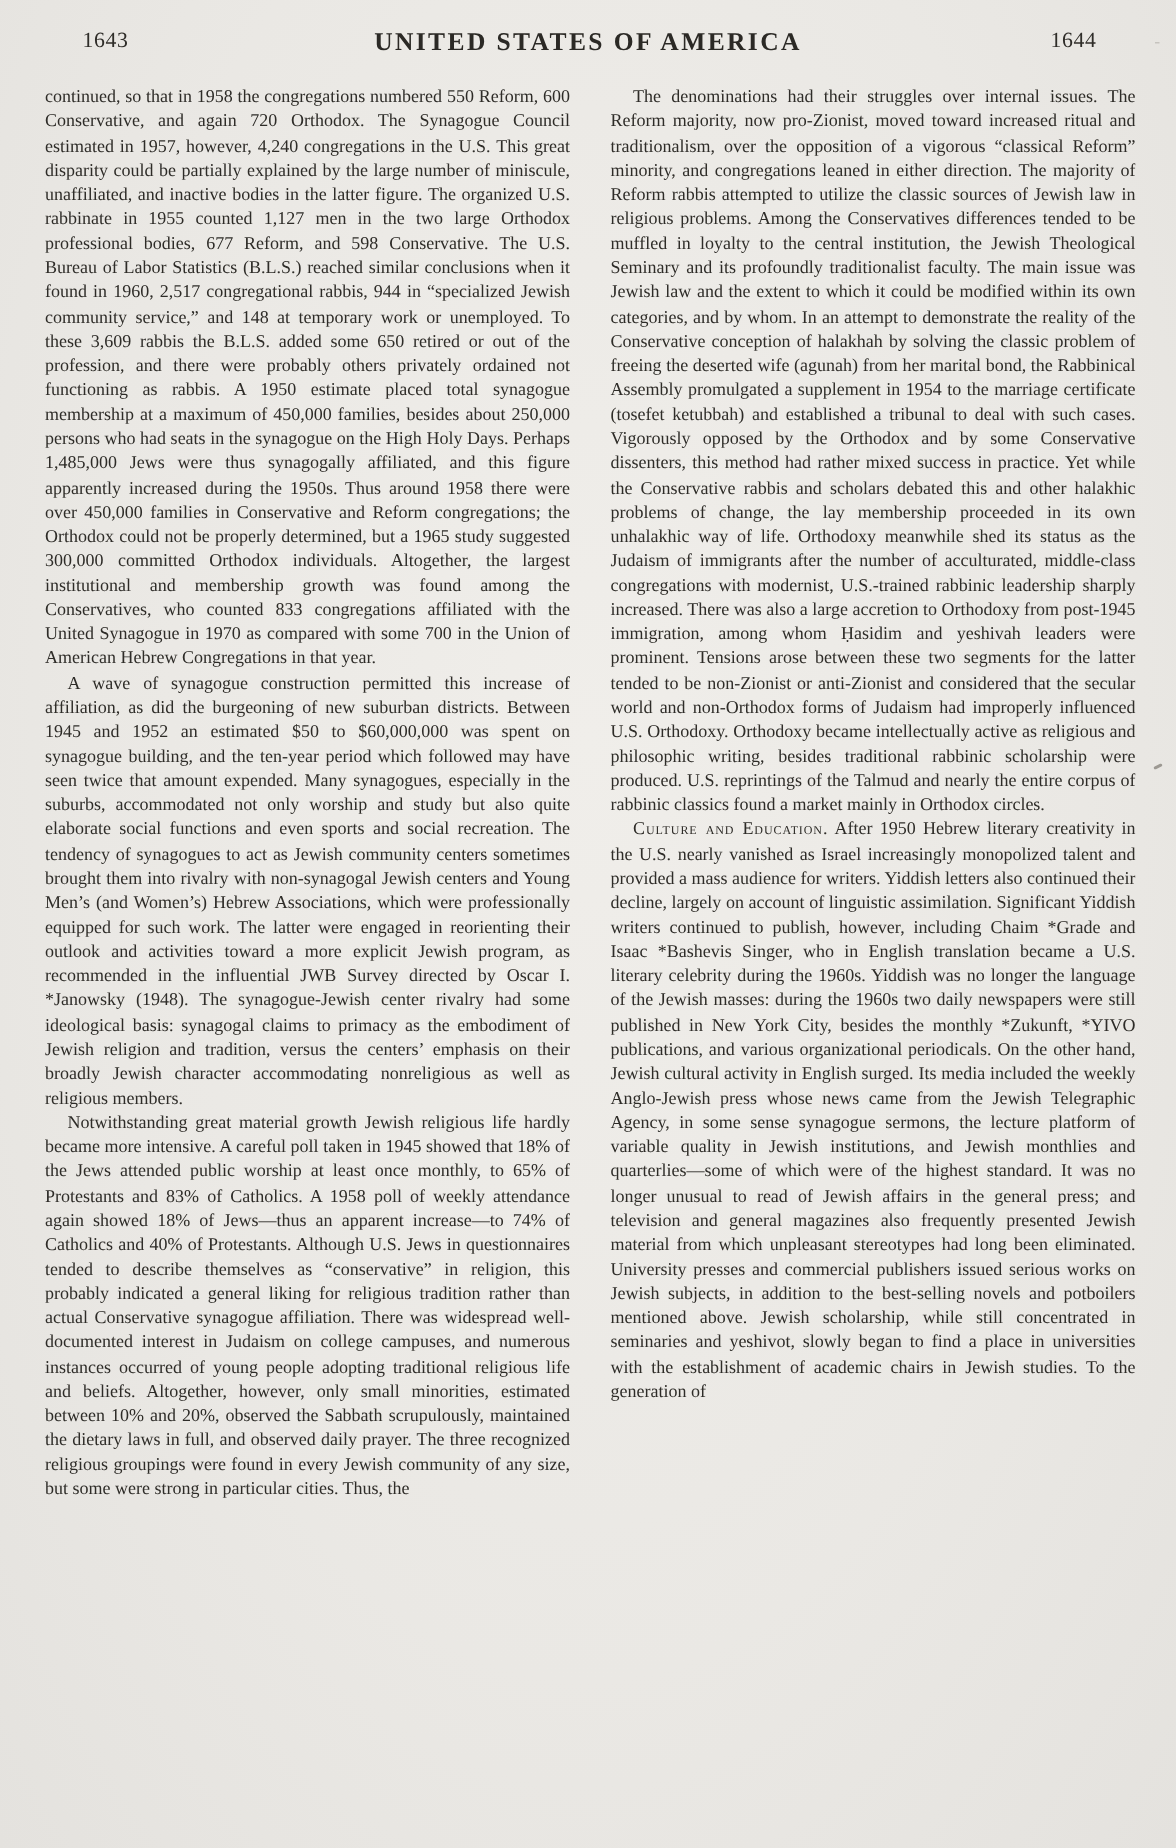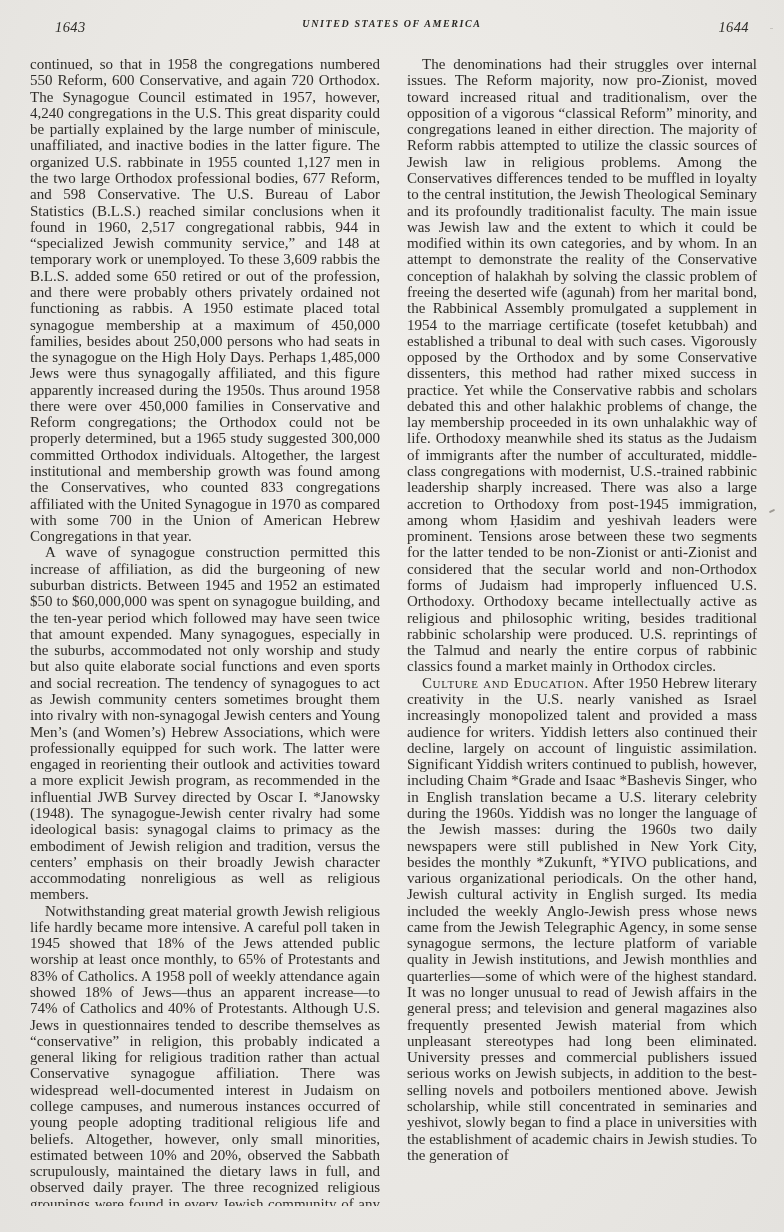--- a/index.html
+++ b/index.html
@@ -10,39 +10,39 @@
     overflow:hidden;
   }
   .page{
     position:relative;
     width:784px;height:1232px;
     background:
       radial-gradient(ellipse at 50% 40%, #f0eeea 0%, #eae8e4 60%, #e4e2de 100%);
     color:#2d2b27;
   }
   .running-head{
-    position:absolute;top:16px;left:0;width:784px;height:26px;font-style:italic;
+    position:absolute;top:16px;left:0;width:784px;height:26px;
   }
   .pageno{
     position:absolute;top:3px;
     font-size:14.5px;letter-spacing:.4px;color:#2f2d29;
   }
   .pageno.left{left:55px;}
-  .pageno.right{right:35px;text-align:right;}
+  .pageno.right{right:53px;text-align:right;}
   .head-title{
     position:absolute;top:2px;left:0;width:100%;
     text-align:center;
-    font-size:10px;font-weight:700;letter-spacing:1.6px;
+    font-size:17px;font-weight:700;letter-spacing:1.6px;
     color:#2b2925;
   }
   .col{
     position:absolute;top:56px;
     width:350px;height:1150px;
     overflow:hidden;
-    font-size:15px;line-height:16.28px;
+    font-size:12px;line-height:16.28px;
     text-align:justify;
     color:#2e2c28;
   }
   .col.left{left:30px;}
   .col.right{left:407px;}
   .para{margin:0;padding:0;}
   .para.indent{text-indent:15px;}
   .it{}
   .sc{font-variant:small-caps;letter-spacing:.6px;}
   .artifact{position:absolute;background:#8a867e;}

